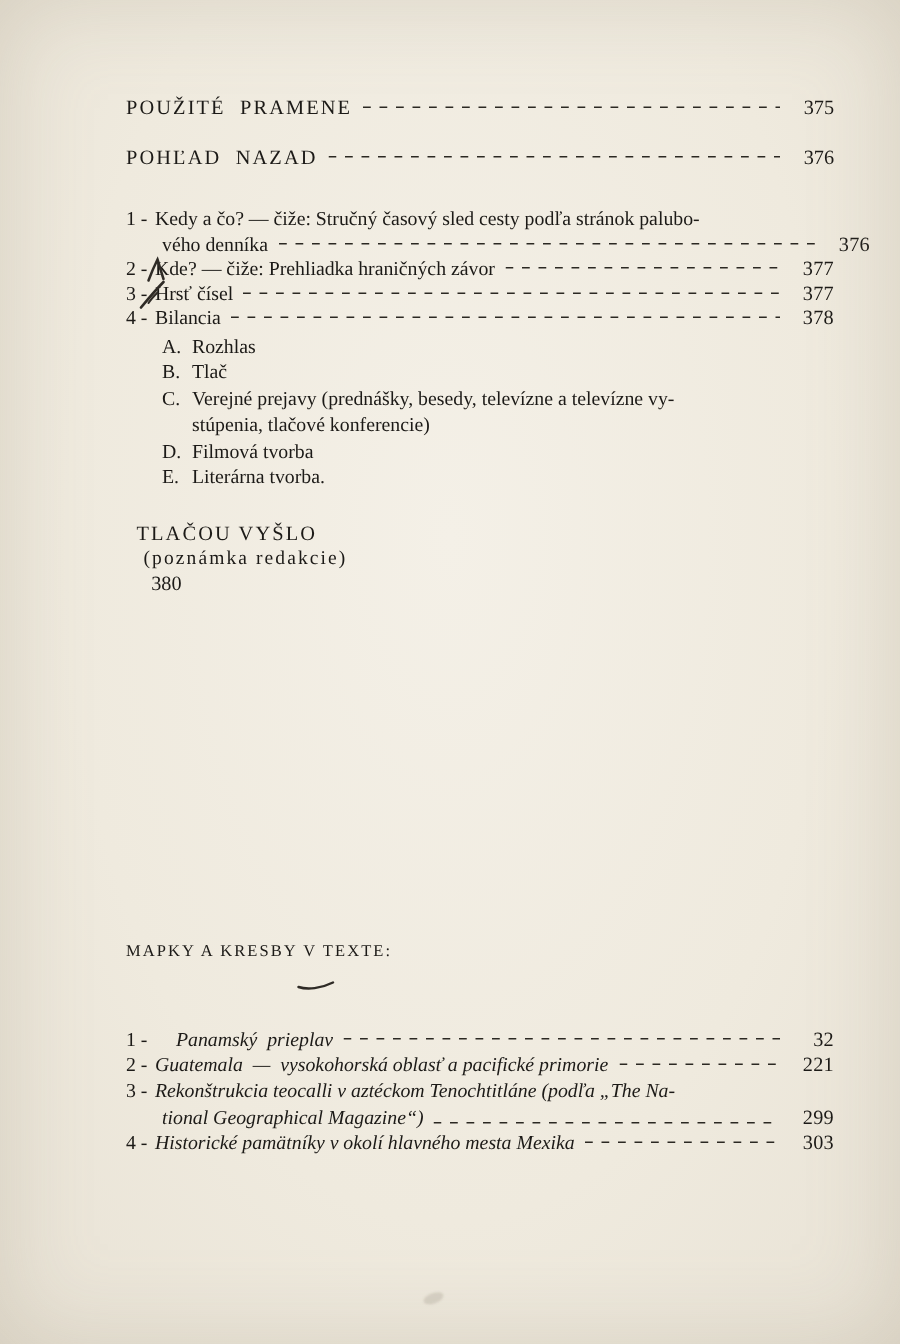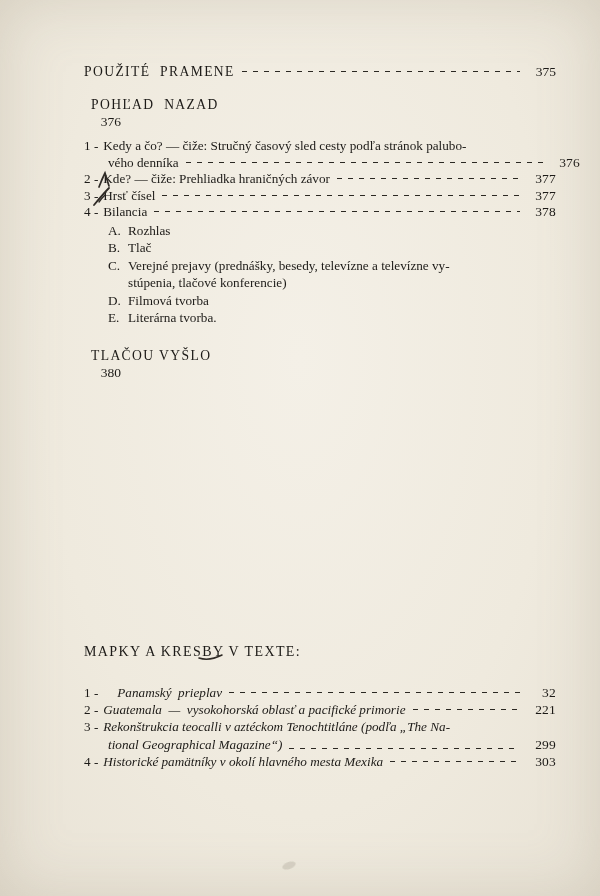--- a/index.html
+++ b/index.html
@@ -63,21 +63,21 @@
   
   .sec {
     margin-left: 84px;
     width: 472px;
     font-size: 13.6px;
     letter-spacing: 1.4px;
     font-weight: 400;
   }
   .sec .txt { letter-spacing: 1.4px; }
   .sec-1 { position: absolute; left: 0; top: 64px; }
-  .sec-2 { position: absolute; left: 0; top: 97px; flex-direction: column; }
+  .sec-2 { position: absolute; left: 0; top: 97px; }
   .sec-3 { position: absolute; left: 0; top: 348px; flex-direction: column; }
 
   .sec .pg { letter-spacing: 0; font-family: Liberation Serif, serif; }
 
   .note {
     letter-spacing: .1px;
     font-size: 13px;
   }
 
   
@@ -130,22 +130,22 @@
   .sub-cont {
     margin-left: 128px;
     font-size: 13.2px;
     line-height: 17.4px;
   }
 
   
   .maps-head {
     position: absolute;
     left: 84px;
-    top: 644px;
-    font-size: 14px;
+    top: 628px;
+    font-size: 11px;
     letter-spacing: 1.4px;
   }
   .maps {
     position: absolute;
     left: 0;
     top: 684px;
     width: 600px;
   }
   .map-entry {
     margin-left: 84px;
@@ -273,20 +273,21 @@
         <span class="stxt">Filmová tvorba</span>
       </div>
       <div class="sub">
         <span class="letter">E.</span>
         <span class="stxt">Literárna tvorba.</span>
       </div>
     </div>
 
     <div class="sec sec-3 row">
       <span class="txt">TLAČOU VYŠLO</span>
+      <span class="txt note"> (poznámka redakcie)</span>
       <span class="leader"></span>
       <span class="pg">380</span>
     </div>
 
     <div class="maps-head">MAPKY A KRESBY V TEXTE:</div>
 
     <div class="maps">
 
       <div class="map-entry">
         <div class="l1 row">

